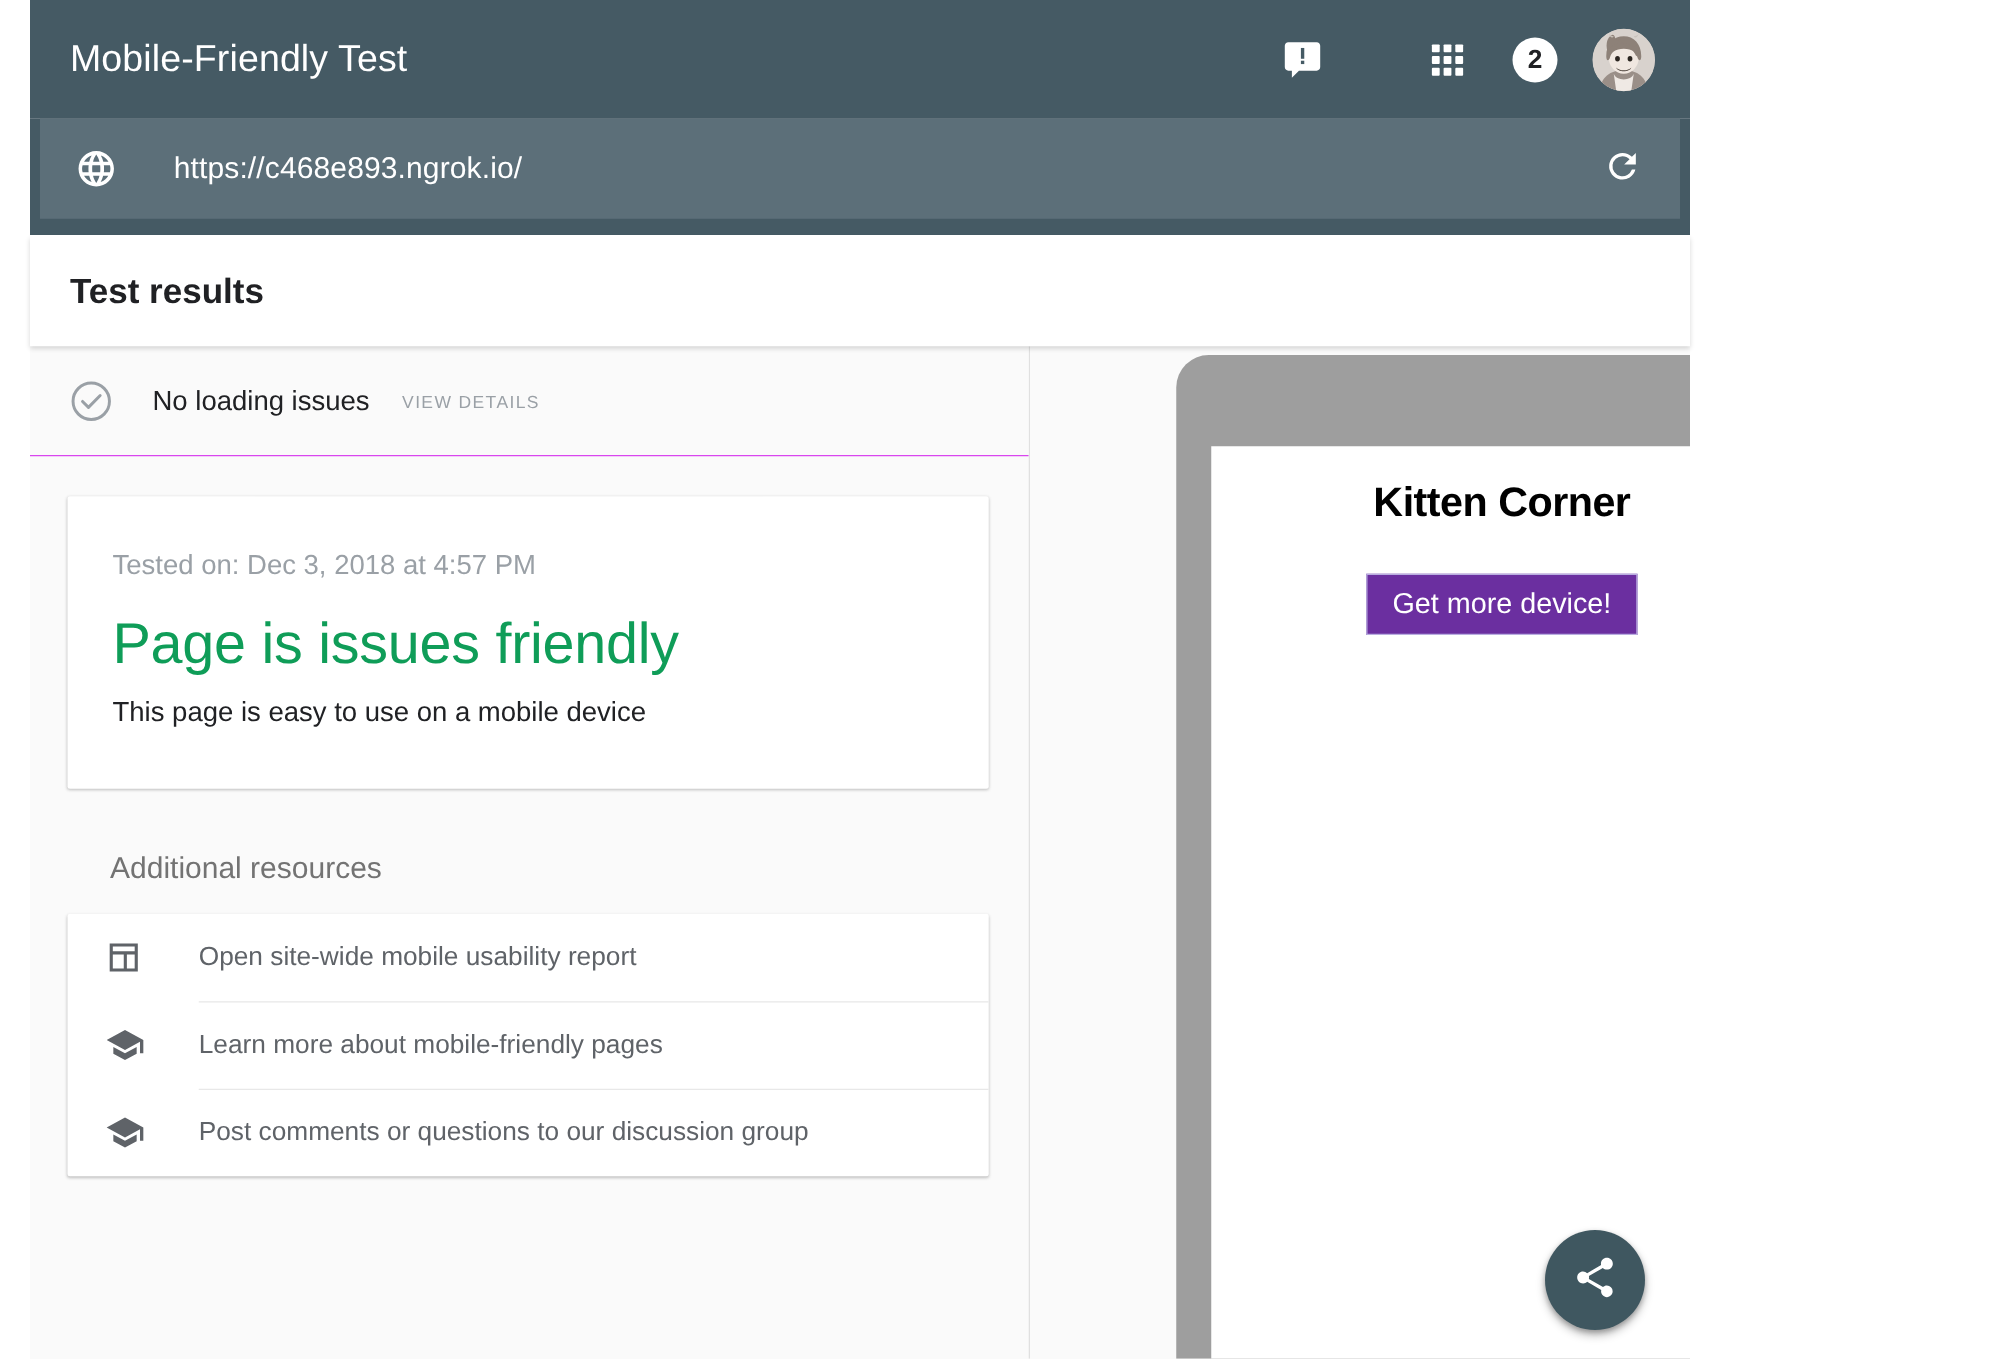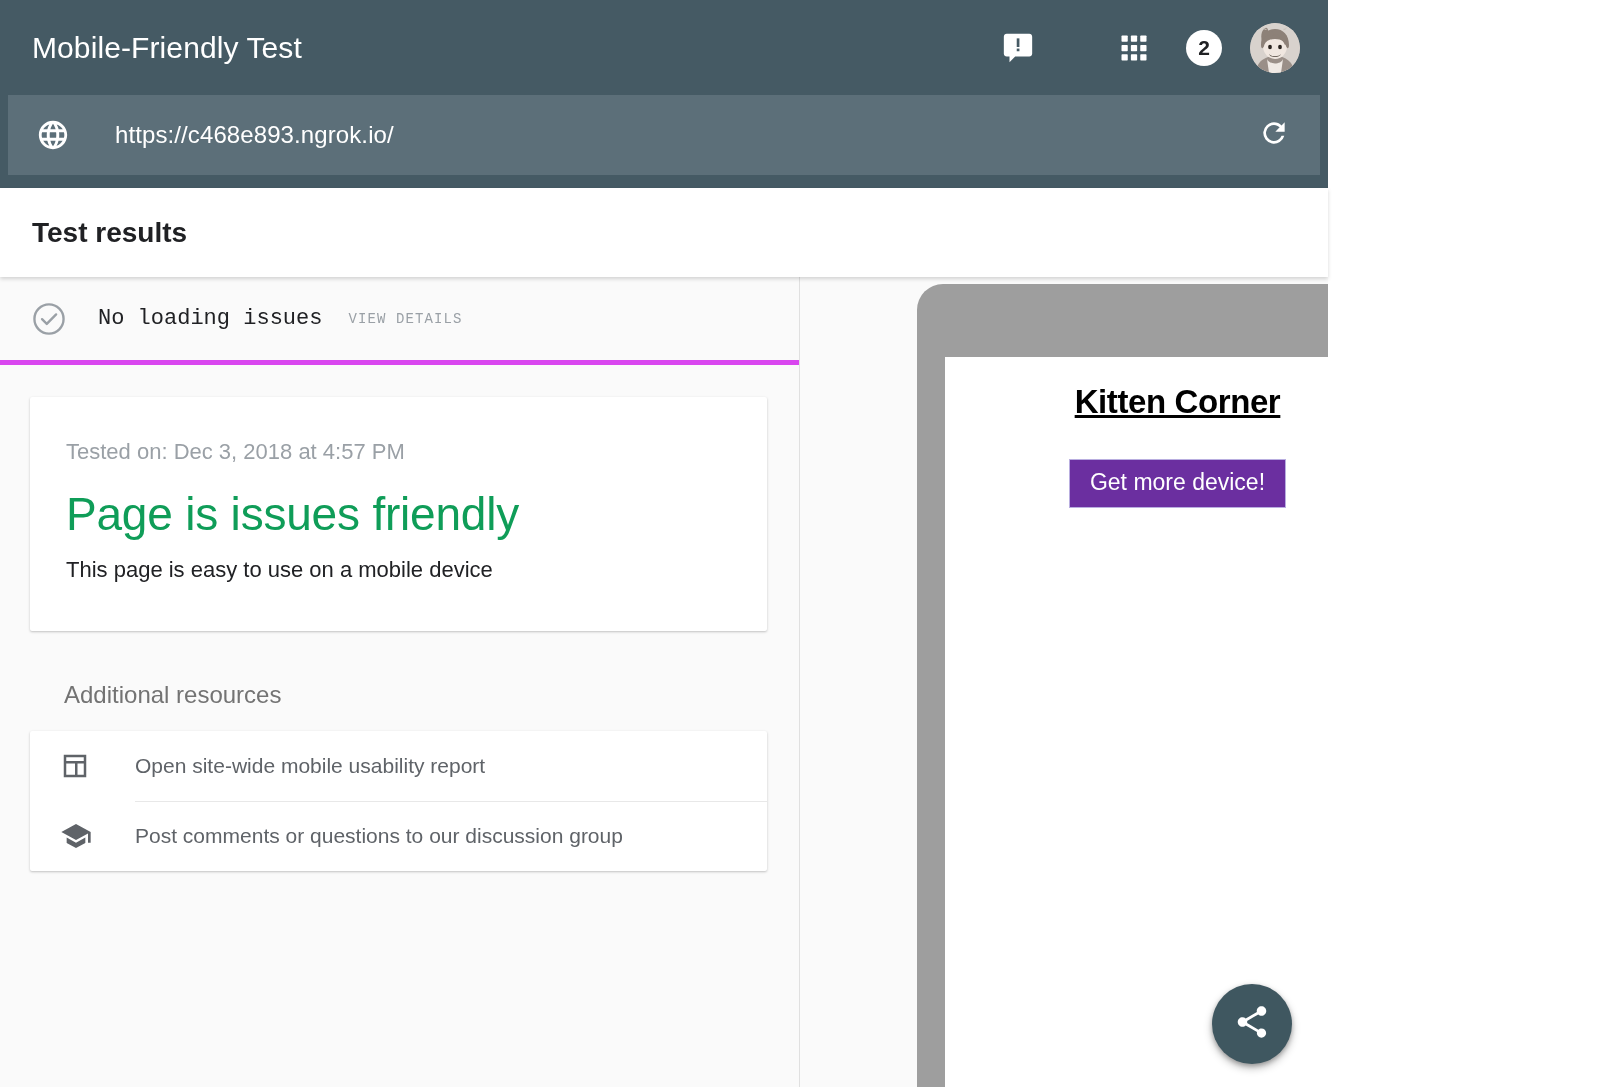--- a/index.html
+++ b/index.html
@@ -13,20 +13,21 @@
     background: #ffffff;
   }
 
   #app {
     position: relative;
     width: 1328px;
     height: 1087px;
     display: flex;
     flex-direction: column;
     background: #fafafa;
+    margin-left: 24px;
   }
 
   
   .appbar {
     background: #455a64;
     height: 95px;
     flex: 0 0 95px;
     display: flex;
     align-items: center;
     padding: 0 28px 0 32px;
@@ -152,23 +153,22 @@
     background: #fafafa;
     overflow: hidden;
   }
 
   .status-row {
     height: 88px;
     flex: 0 0 88px;
     display: flex;
     align-items: center;
     padding-left: 30px;
-    border-bottom: 5px solid #d946ef;
+    border-bottom: 1px solid #d946ef;
     background: #fafafa;
-    font-family: Liberation Mono, monospace;
   }
   .status-check { flex: 0 0 auto; display: flex; align-items: center; }
   .status-text {
     font-size: 22px;
     color: #202124;
     margin-left: 30px;
   }
   .view-details {
     font-size: 14px;
     color: #9aa0a6;
@@ -274,21 +274,20 @@
     text-align: center;
     padding-top: 26px;
   }
   .kitten-title {
     font-size: 33px;
     font-weight: 700;
     color: #000000;
     font-family: "Liberation Sans", sans-serif;
     letter-spacing: -0.4px;
     margin-bottom: 38px;
-    text-decoration: underline;
   }
   .kitten-btn {
     display: inline-block;
     background: #6b2fa0;
     color: #ffffff;
     font-size: 23px;
     padding: 9px 20px 11px 20px;
     border: 1px solid #b9aee0;
     font-family: "Liberation Sans", sans-serif;
     cursor: pointer;
@@ -428,29 +427,40 @@
             <span class="ricon">
               <svg width="30" height="30" viewBox="0 0 24 24">
                 <path fill="#5f6368" d="M3 3h18v18H3V3zm2 2v3h14V5H5zm0 5v9h7v-9H5zm9 0v9h5v-9h-5z"></path>
               </svg>
             </span>
             <span class="resource-text-wrap">
               <span class="resource-text">Open site-wide mobile usability report</span>
             </span>
           </div>
 
-
           <div class="resource-row">
             <span class="ricon">
               <svg width="32" height="32" viewBox="0 0 24 24">
                 <path fill="#5f6368" d="M12 3L1 9l11 6 9-4.91V17h2V9L12 3z"></path>
                 <path fill="#5f6368" d="M5 13.18v4L12 21l7-3.82v-4L12 17l-7-3.82z"></path>
               </svg>
             </span>
             <span class="resource-text-wrap">
+              <span class="resource-text">Learn more about mobile-friendly pages</span>
+            </span>
+          </div>
+
+          <div class="resource-row">
+            <span class="ricon">
+              <svg width="32" height="32" viewBox="0 0 24 24">
+                <path fill="#5f6368" d="M12 3L1 9l11 6 9-4.91V17h2V9L12 3z"></path>
+                <path fill="#5f6368" d="M5 13.18v4L12 21l7-3.82v-4L12 17l-7-3.82z"></path>
+              </svg>
+            </span>
+            <span class="resource-text-wrap">
               <span class="resource-text">Post comments or questions to our discussion group</span>
             </span>
           </div>
 
         </div>
       </div>
     </div>
 
     <div class="right-pane">
 

